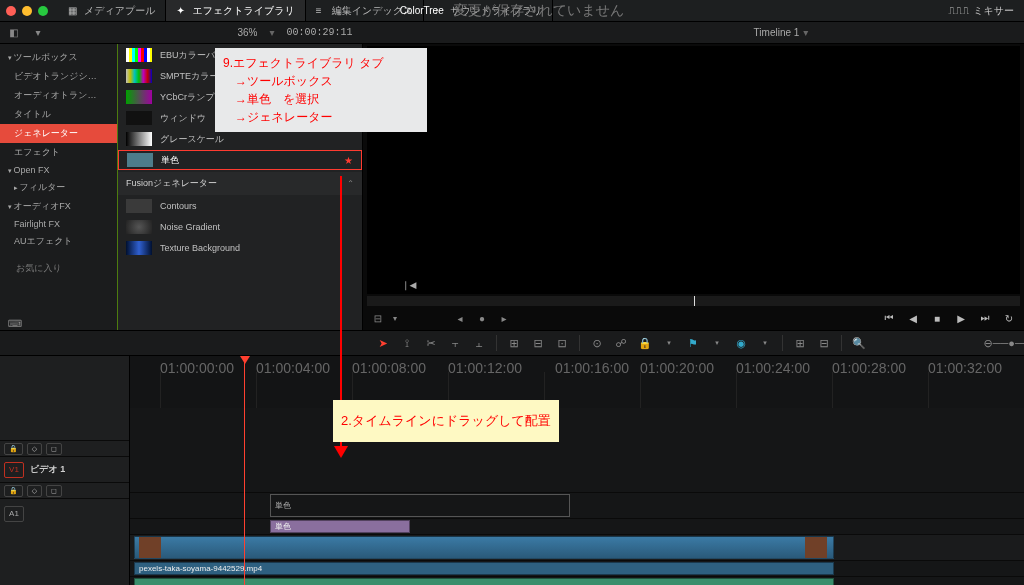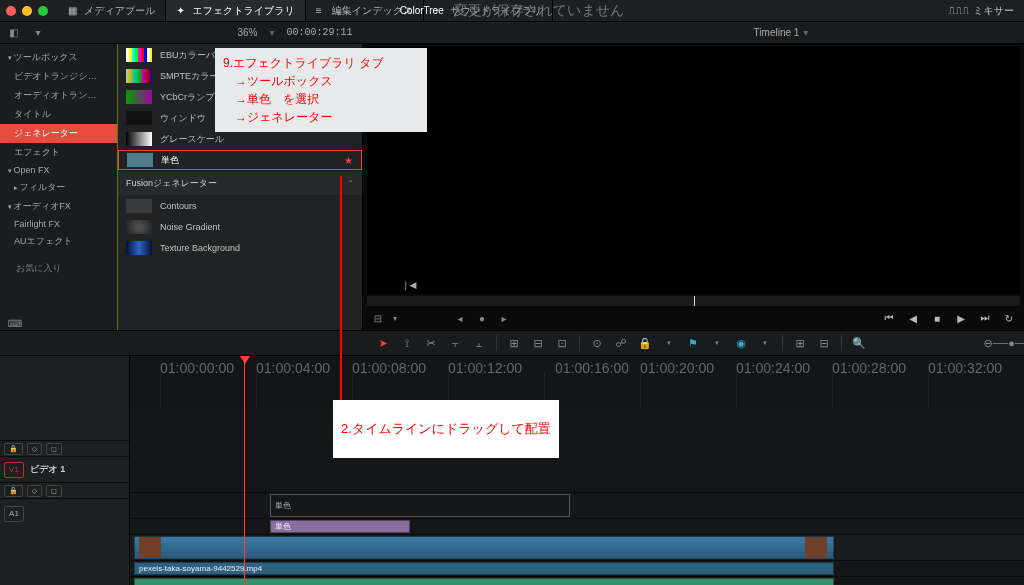--- a/index.html
+++ b/index.html
@@ -74,21 +74,21 @@
   .transport-row { display:flex; align-items:center; height:24px; padding:0 8px; gap:8px; }
   .transport-row .left { display:flex; gap:8px; align-items:center; color:#888; }
   .transport-row .mid { flex:1; display:flex; justify-content:center; gap:6px; color:#888; }
   .transport-row .right { display:flex; gap:10px; align-items:center; color:#bbb; }
   .tbtn { width:14px; height:14px; display:flex; align-items:center; justify-content:center; }
 
   
   .anno1 { position:absolute; left:215px; top:48px; width:212px; background:#e8e9ea; padding:6px 8px; color:#ff0000; font-size:12px; line-height:1.5; z-index:50; }
   .red-line-v { position:absolute; left:340px; top:176px; width:2px; height:275px; background:#ff0000; z-index:40; }
   .red-arrow { position:absolute; left:334px; top:446px; width:0; height:0; border-left:7px solid transparent; border-right:7px solid transparent; border-top:12px solid #ff0000; z-index:40; }
-  .anno2 { position:absolute; left:333px; top:400px; background:#ffffff; padding:20px 8px; color:#ff0000; font-size:13px; z-index:50; }
+  .anno2 { position:absolute; left:333px; top:400px; background:#fef9c3; padding:12px 8px; color:#ff0000; font-size:13px; z-index:50; }
 
   
   .tl-toolbar { height:26px; background:#1a1b1c; border-top:1px solid #000; border-bottom:1px solid #000; display:flex; align-items:center; padding:0 8px; gap:6px; }
   .tl-toolbar .tb-icon { width:18px; height:18px; display:flex; align-items:center; justify-content:center; color:#888; font-size:11px; }
   .tb-icon.arrow { color:#ff4030; }
   .tb-icon.cyan { color:#3ac; }
   .tl-toolbar .tb-sep { width:1px; height:16px; background:#333; margin:0 2px; }
   .tl-toolbar .spacer { flex:1; }
 
   

